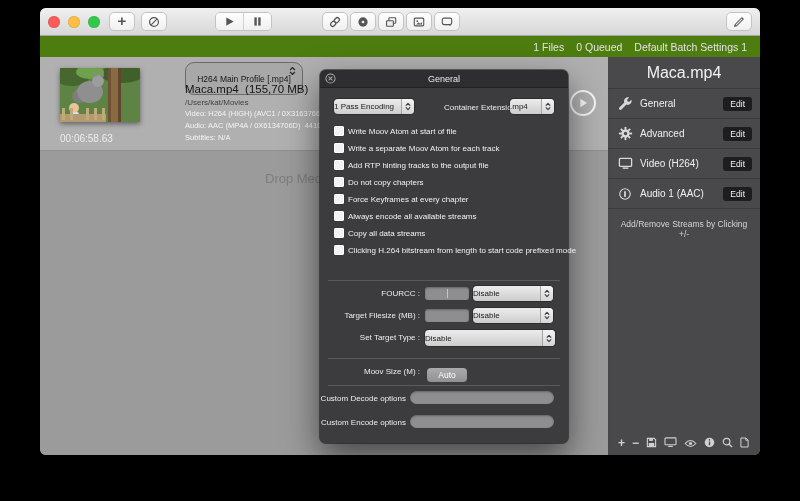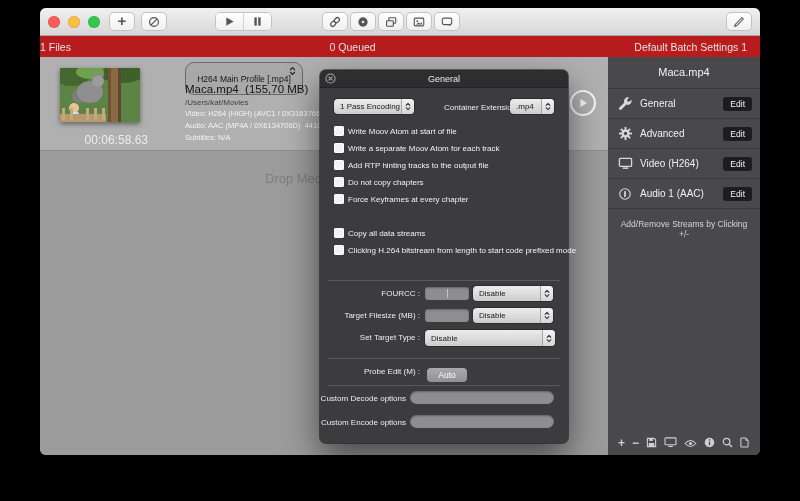--- a/index.html
+++ b/index.html
@@ -15,56 +15,56 @@
   .tl.r{background:#fc5b57}.tl.y{background:#fdbe41}.tl.g{background:#34c84a}
   .tbtn{background:linear-gradient(#fefefe,#f0f0f0);border:1px solid #c3c3c3;border-radius:5px;
         height:19px;min-width:26px;display:flex;align-items:center;justify-content:center;
         color:#565656;box-sizing:border-box}
   .tseg{display:flex;border:1px solid #c3c3c3;border-radius:5px;overflow:hidden;height:19px;box-sizing:border-box}
   .tseg .seg{background:linear-gradient(#fefefe,#f0f0f0);width:27px;display:flex;align-items:center;justify-content:center}
   .tseg .seg+.seg{border-left:1px solid #d2d2d2}
   .tgroup{display:flex;gap:2px}
   .plus-glyph{font-size:15px;font-weight:bold;color:#555;line-height:1;margin-top:-2px}
   
-  .statusbar{height:21px;background:#b91c1c;display:flex;align-items:center;justify-content:space-between;
+  .statusbar{height:21px;background:#4d7c0f;display:flex;align-items:center;justify-content:flex-end;
              gap:12px;padding-right:13px;color:#e3e3e3;font-size:10.5px}
   
   .content{position:absolute;top:49px;bottom:0;left:0;right:0;display:flex}
   .main{flex:1;position:relative;background:#9b9b9b}
   .filerow{position:absolute;top:0;left:0;right:0;height:93px;background:#b0b0b0;border-bottom:1px solid #8f8f8f}
   .thumb{position:absolute;left:20px;top:11px;width:80px;height:54px;box-shadow:0 2px 5px rgba(0,0,0,.45)}
-  .duration{position:absolute;left:28px;top:76px;width:80px;text-align:right;font-size:12px;color:#ededed}
+  .duration{position:absolute;left:20px;top:76px;width:80px;text-align:left;font-size:10px;color:#ededed}
   .pillsel{position:absolute;left:145px;top:5px;width:118px;height:33px;border:1px solid #6b6b6b;border-radius:9px;
            background:#a8a8a8;display:flex;align-items:center;justify-content:center;font-size:8.5px;color:#161616;box-sizing:border-box}
   .pillsel .stp{position:absolute;right:6px;top:3px}
   .rowtitle{position:absolute;left:145px;top:26px;font-size:11.5px;color:#141414;white-space:pre}
   .rowpath{position:absolute;left:145px;top:41px;font-size:8px;color:#3f3f3f}
   .rowinfo{position:absolute;left:145px;font-size:7.5px;color:#f4f4f4;white-space:pre}
   .playbtn{position:absolute;left:530px;top:33px;width:26px;height:26px;border:2px solid #f6f6f6;border-radius:50%;
            display:flex;align-items:center;justify-content:center;box-sizing:border-box}
   .droptext{position:absolute;left:225px;top:114px;font-size:13px;color:#7e7e7e}
   
   .sidebar{width:152px;background:#49494b;position:relative;color:#eee;flex-shrink:0}
-  .sbtitle{height:31px;line-height:31px;text-align:center;font-size:11px;color:#f2f2f2;border-bottom:1px solid #39393b}
+  .sbtitle{height:31px;line-height:31px;text-align:center;font-size:16px;color:#f2f2f2;border-bottom:1px solid #39393b}
   .sbitem{height:30px;display:flex;align-items:center;padding:0 8px;border-bottom:1px solid #3a3a3c;box-sizing:border-box}
   .sbicon{width:18px;display:flex;justify-content:center;margin-right:6px;color:#d8d8d8}
   .sblabel{font-size:10px;color:#f0f0f0;white-space:nowrap}
   .editbtn{margin-left:auto;background:#1d1d1f;color:#f5f5f5;font-size:8.5px;padding:2px 7px;border-radius:3px}
   .sbnote{margin-top:10px;text-align:center;font-size:8.5px;color:#d5d5d5;line-height:10px;padding:0 12px}
   .sbfooter{position:absolute;bottom:5px;left:10px;right:4px;height:14px;display:flex;align-items:center;gap:7px;color:#d0d0d0}
   .fglyph{font-size:12px;font-weight:bold;line-height:1;color:#d0d0d0}
   
   .dialog{position:absolute;left:320px;top:70px;width:248px;height:373px;background:#3c3c3e;border-radius:6px;
           box-shadow:0 0 0 1px rgba(0,0,0,.45),0 14px 34px rgba(0,0,0,.55);z-index:10;color:#f0f0f0}
   .dlgtitle{position:absolute;left:0;right:0;top:0;height:17px;background:#2e2e30;border-radius:6px 6px 0 0;
             border-bottom:1px solid #222224;display:flex;align-items:center;justify-content:center;font-size:9px;color:#e8e8e8}
   .dlgclose{position:absolute;left:5px;top:3px;width:11px;height:11px;display:flex}
   .dsel{position:absolute;height:15px;background:linear-gradient(#ececec,#cdcdcd);border-radius:4px;display:flex;
         align-items:center;font-size:8px;color:#1a1a1a;box-shadow:0 0 0 1px rgba(0,0,0,.25);box-sizing:border-box}
-  .dsel .tx{padding-left:6px;white-space:nowrap}
+  .dsel .tx{white-space:nowrap}
   .dsel .st{margin-left:auto;width:12px;align-self:stretch;border-left:1px solid #a5a5a5;display:flex;
             align-items:center;justify-content:center;border-radius:0 4px 4px 0;background:linear-gradient(#f4f4f4,#d6d6d6)}
   .dlabel{position:absolute;text-align:right;font-size:8px;color:#ededed;white-space:nowrap}
   .llabel{position:absolute;font-size:8px;color:#ededed;white-space:nowrap}
   .cbrow{position:absolute;left:0;right:0;height:11px}
   .cb{position:absolute;left:14px;top:0;width:10px;height:10px;border-radius:2px;background:#f2f2f2;
       box-shadow:inset 0 0 0 1px #ffffff,0 0 1px rgba(0,0,0,.5)}
   .cbl{position:absolute;left:28px;top:1px;font-size:8px;color:#f2f2f2;white-space:nowrap}
   .dsep{position:absolute;left:8px;right:8px;height:1px;background:#5a5a5c}
   .dfield{position:absolute;background:#8e8e90;border-radius:3px;box-shadow:inset 0 1px 2px rgba(0,0,0,.3)}
@@ -353,20 +353,24 @@
         <span class="cbl">Add RTP hinting tracks to the output file</span>
       </div>
     <div class="cbrow" style="top:107px">
         <span class="cb"></span>
         <span class="cbl">Do not copy chapters</span>
       </div>
     <div class="cbrow" style="top:124px">
         <span class="cb"></span>
         <span class="cbl">Force Keyframes at every chapter</span>
       </div>
+    <div class="cbrow" style="top:141px">
+        <span class="cb"></span>
+        <span class="cbl">Always encode all available streams</span>
+      </div>
     <div class="cbrow" style="top:158px">
         <span class="cb"></span>
         <span class="cbl">Copy all data streams</span>
       </div>
     <div class="cbrow" style="top:175px">
         <span class="cb"></span>
         <span class="cbl">Clicking H.264 bitstream from length to start code prefixed mode</span>
       </div>
 
     <div class="dsep" style="top:210px"></div>
@@ -398,21 +402,21 @@
       <span class="tx">Disable</span>
       <span class="st">
           <svg viewBox="0 0 8 12" width="6" height="9">
             <path d="M1.5 4.5 L4 1.8 L6.5 4.5 M1.5 7.5 L4 10.2 L6.5 7.5" fill="none" stroke="#3a3a3a" stroke-width="1.4" stroke-linecap="round" stroke-linejoin="round"></path>
           </svg>
         </span>
     </div>
 
     <div class="dsep" style="top:288px"></div>
 
-    <div class="dlabel" style="left:0;top:297px;width:100px">Probe Edit (M) :</div>
+    <div class="dlabel" style="left:0;top:297px;width:100px">Moov Size (M) :</div>
     <div class="dbtn" style="left:107px;top:298px;width:40px;height:14px">Auto</div>
 
     <div class="dsep" style="top:315px"></div>
 
     <div class="dlabel" style="left:0;top:324px;width:86px">Custom Decode options</div>
     <div class="dfield pill" style="left:90px;top:321px;width:144px;height:13px"><span></span></div>
 
     <div class="dlabel" style="left:0;top:348px;width:86px">Custom Encode options</div>
     <div class="dfield pill" style="left:90px;top:345px;width:144px;height:13px"><span></span></div>
   </div>

